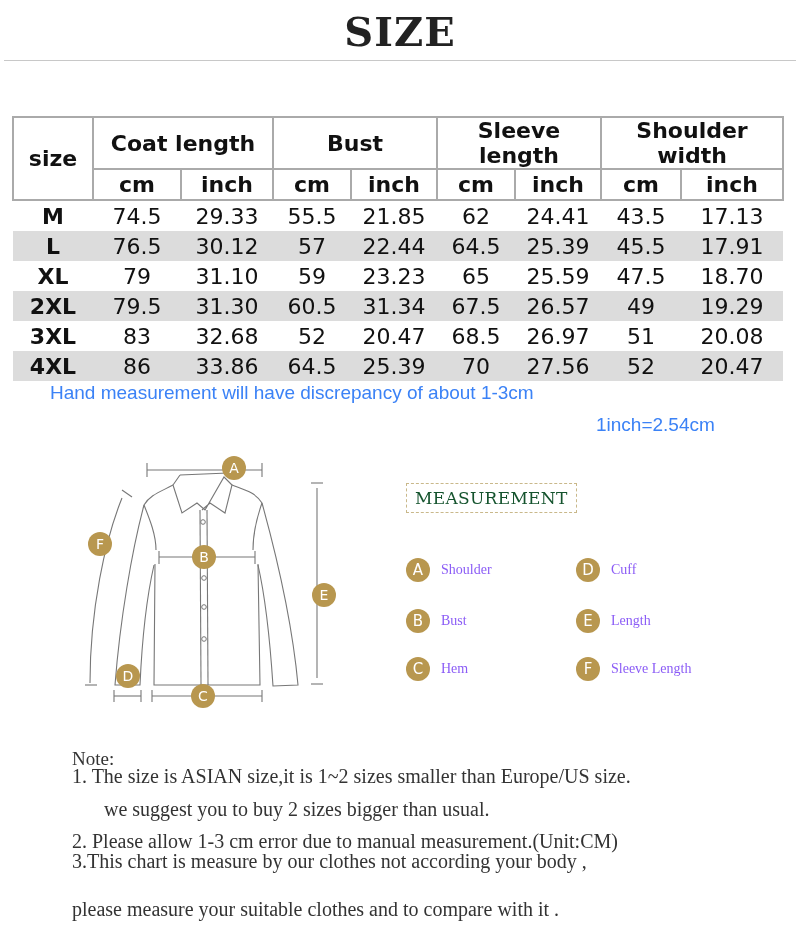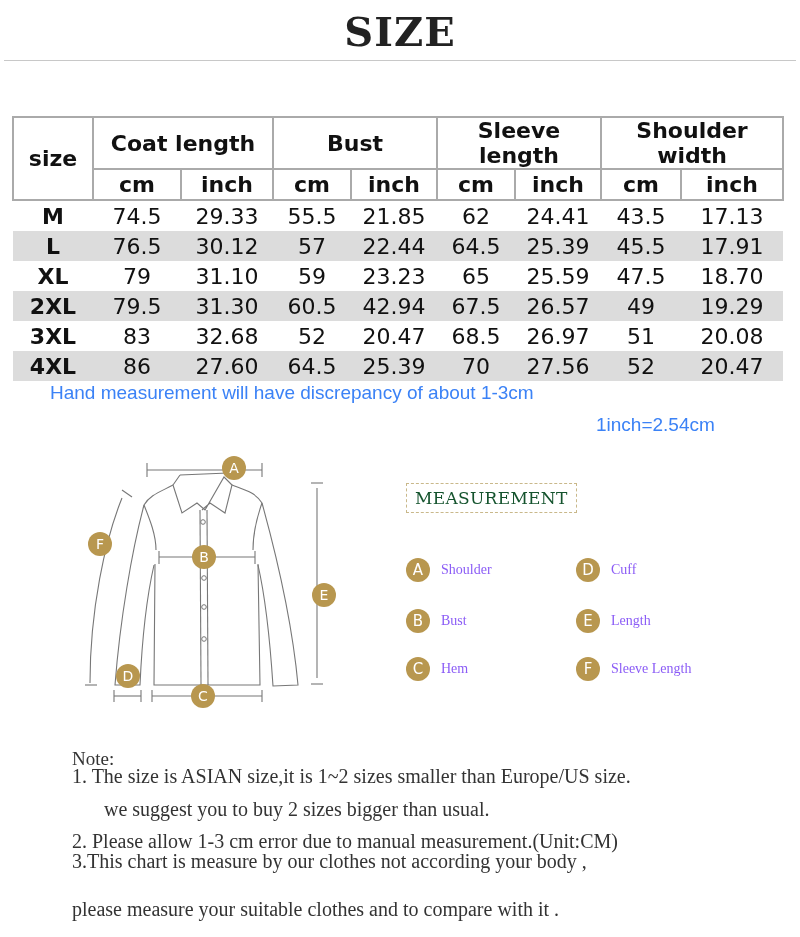--- a/index.html
+++ b/index.html
@@ -104,41 +104,41 @@
       <td>65</td>
       <td>25.59</td>
       <td>47.5</td>
       <td>18.70</td>
     </tr>
     <tr class="shaded">
       <td class="size-cell">2XL</td>
       <td>79.5</td>
       <td>31.30</td>
       <td>60.5</td>
-      <td>42.94</td>
+      <td>31.34</td>
       <td>67.5</td>
       <td>26.57</td>
       <td>49</td>
       <td>19.29</td>
     </tr>
     <tr>
       <td class="size-cell">3XL</td>
       <td>83</td>
       <td>32.68</td>
       <td>52</td>
       <td>20.47</td>
       <td>68.5</td>
       <td>26.97</td>
       <td>51</td>
       <td>20.08</td>
     </tr>
     <tr class="shaded">
       <td class="size-cell">4XL</td>
       <td>86</td>
-      <td>27.60</td>
+      <td>33.86</td>
       <td>64.5</td>
       <td>25.39</td>
       <td>70</td>
       <td>27.56</td>
       <td>52</td>
       <td>20.47</td>
     </tr>
   </tbody>
 </table>
 

